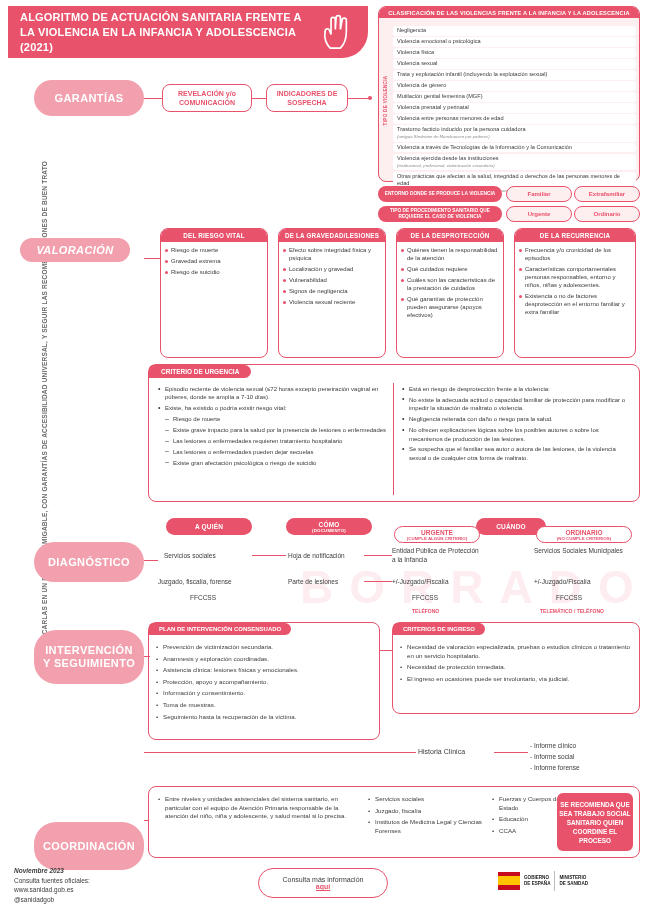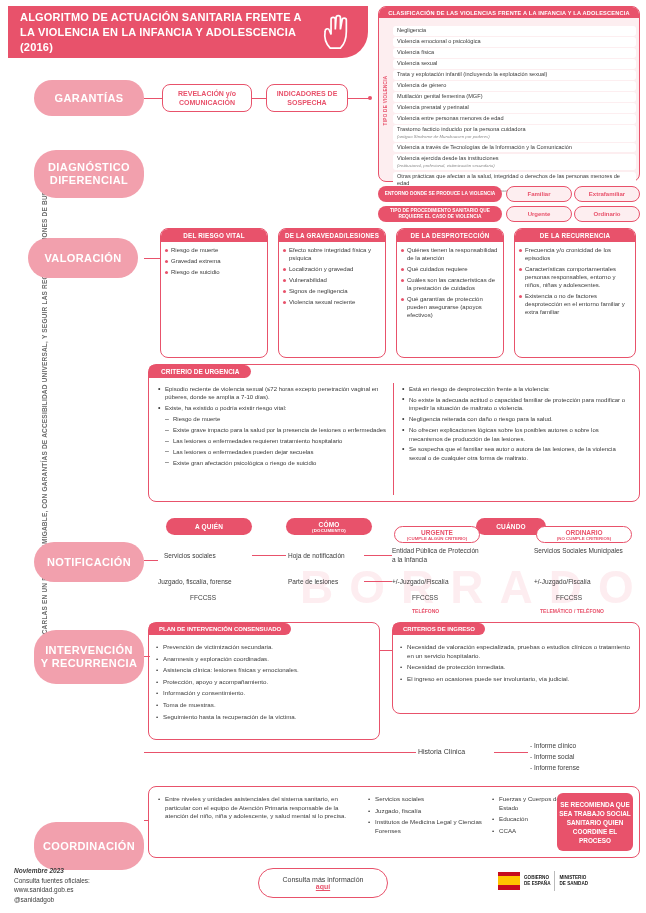--- a/index.html
+++ b/index.html
@@ -54,21 +54,21 @@
     display: flex; align-items: center; justify-content: center;
     text-align: center;
     font-weight: bold;
     letter-spacing: .4px;
     font-size: 11px;
     line-height: 13px;
     padding: 0 6px;
   }
   .pill.deteccion   { left: 34px; top: 80px;  width: 110px; height: 36px; }
   .pill.diagnostico { left: 34px; top: 150px; width: 110px; height: 48px; }
-  .pill.valoracion  { left: 28px; top: 238px; width: 110px; height: 40px; }
+  .pill.valoracion  { left: 20px; top: 238px; width: 110px; height: 24px; font-style: italic; }
   .pill.notificacion{ left: 34px; top: 542px; width: 110px; height: 40px; }
   .pill.intervencion{ left: 34px; top: 630px; width: 110px; height: 54px; }
   .pill.registro    { left: 34px; top: 718px; width: 110px; height: 48px; }
   .pill.coordinacion{ left: 34px; top: 822px; width: 110px; height: 48px; text-align: center; }
 
   
   .det-box {
     position:absolute;
     border:1px solid #e8526b; border-radius:8px;
     color:#e8526b; font-weight:bold; font-size:7px;
@@ -215,31 +215,30 @@
 </head>
 <body>
 
 <div class="page">
 
   <div class="wm">BORRADOR</div>
 
   <div class="vertical-note">UBICARLAS EN UN ESPACIO AMIGABLE, CON GARANTÍAS DE ACCESIBILIDAD UNIVERSAL, Y SEGUIR LAS RECOMENDACIONES DE BUEN TRATO</div>
 
   <div class="header">
-    <h1>ALGORITMO DE ACTUACIÓN SANITARIA FRENTE A LA VIOLENCIA EN LA INFANCIA Y ADOLESCENCIA (2016)</h1>
+    <h1>ALGORITMO DE ACTUACIÓN SANITARIA FRENTE A LA VIOLENCIA EN LA INFANCIA Y ADOLESCENCIA (2021)</h1>
     <svg class="hand-icon" viewBox="0 0 40 42">
       <path d="M12 40 C6 34 5 26 6 20 C6 17 10 16 11 19 L13 24 L13 6 C13 3 18 3 18 6 L18 18 L19 4 C19 1 24 1 24 4 L24 18 L26 7 C26 4 31 4 31 7 L31 20 C31 30 28 36 24 40 Z" fill="none" stroke="#ffffff" stroke-width="2"></path>
     </svg>
   </div>
 
   <div class="pill deteccion">GARANTÍAS</div>
-  <div class="pill diagnostico">DIAGNÓSTICO DIFERENCIAL</div>
   <div class="pill valoracion">VALORACIÓN</div>
-  <div class="pill notificacion">NOTIFICACIÓN</div>
-  <div class="pill intervencion">INTERVENCIÓN Y RECURRENCIA</div>
+  <div class="pill notificacion">DIAGNÓSTICO</div>
+  <div class="pill intervencion">INTERVENCIÓN Y SEGUIMIENTO</div>
   <div class="pill coordinacion">COORDINACIÓN</div>
 
   <div class="line" style="left:144px;top:98px;width:18px;height:1px;"></div>
   <div class="det-box" style="left:162px;top:84px;width:90px;height:28px;">REVELACIÓN y/o COMUNICACIÓN</div>
   <div class="line" style="left:252px;top:98px;width:14px;height:1px;"></div>
   <div class="det-box" style="left:266px;top:84px;width:82px;height:28px;">INDICADORES DE SOSPECHA</div>
   <div class="line" style="left:348px;top:98px;width:22px;height:1px;"></div>
   <div class="dot" style="left:368px;top:96px;"></div>
 
   <div class="classif">

